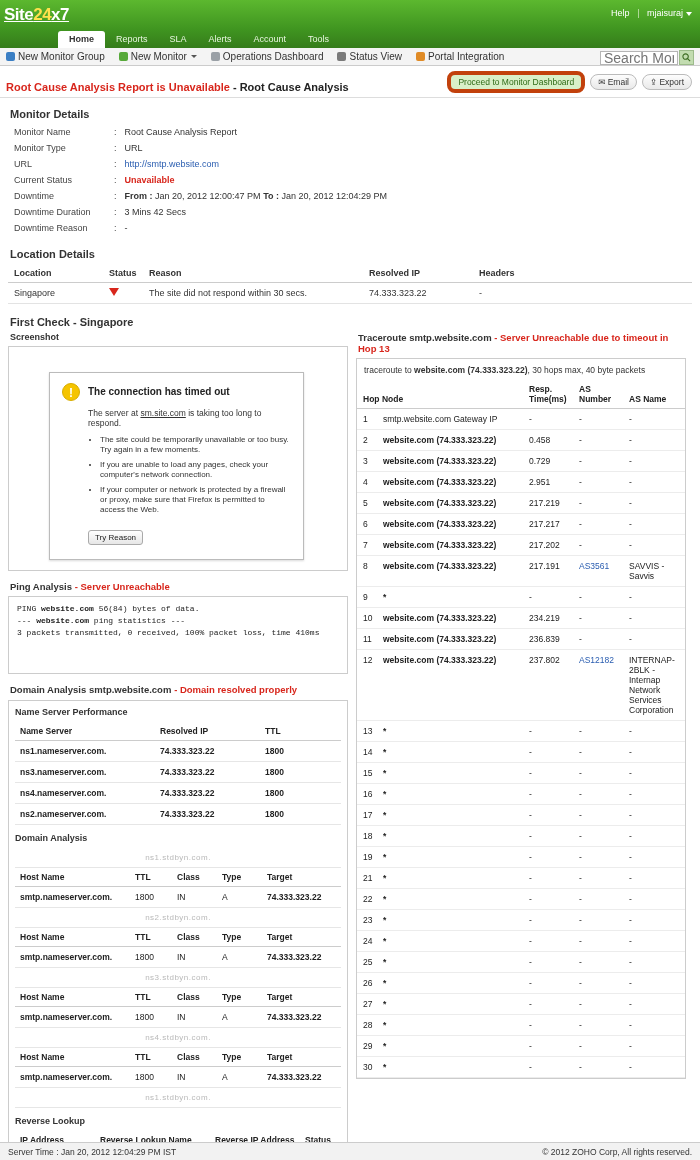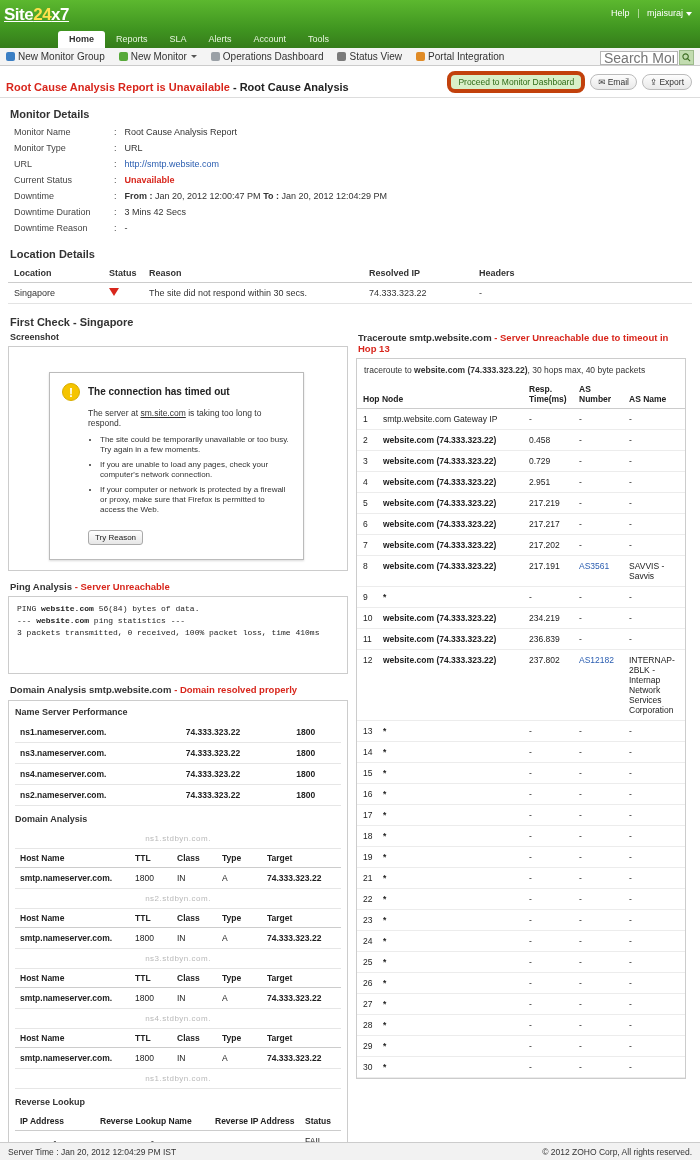--- a/index.html
+++ b/index.html
@@ -426,20 +426,25 @@
       <div style="margin:10px 0 5px 2px;">
         <span style="font-size:9.5px;font-weight:bold;">Domain Analysis</span>
         <span style="font-size:9.5px;font-weight:bold;">smtp.website.com</span>
         <span class="sec-red" style="font-size:9.5px;font-weight:bold;">- Domain resolved properly</span>
       </div>
 
       <div class="boxed">
         <div style="font-size:9px;font-weight:bold;padding:6px 0 5px 0;">Name Server Performance</div>
         <table class="dtable">
           <tbody>
+              <tr>
+            <th style="width:140px">Name Server</th>
+            <th style="width:105px">Resolved IP</th>
+            <th>TTL</th>
+          </tr>
           <tr>
             <td class="b">ns1.nameserver.com.</td>
             <td class="b">74.333.323.22</td>
             <td class="b">1800</td>
           </tr>
           <tr>
             <td class="b">ns3.nameserver.com.</td>
             <td class="b">74.333.323.22</td>
             <td class="b">1800</td>
           </tr>

